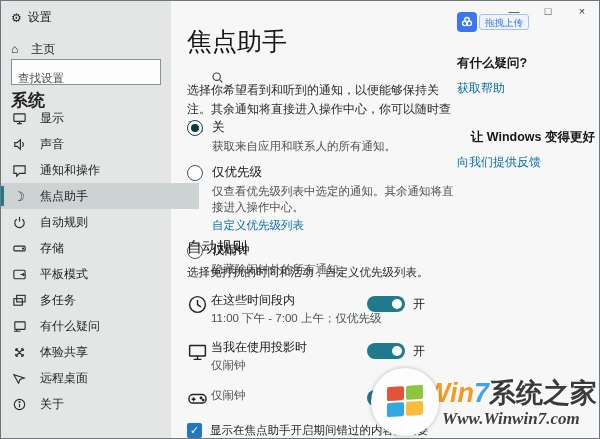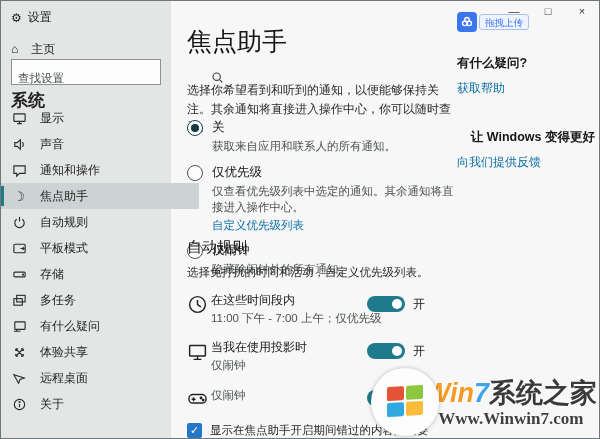--- a/index.html
+++ b/index.html
@@ -95,21 +95,21 @@
   .flag i { border-radius:2px; }
   .flag .r { background:#e45336; } .flag .g { background:#8dc63f; }
   .flag .b { background:#31a8e0; } .flag .y { background:#fbbc3c; }
   .wm-text { margin-left:-14px; text-align:left; }
   .wm-line1 { font-size:27px; font-weight:bold; letter-spacing:0;
               text-shadow:0 0 3px #fff, 0 0 3px #fff; white-space:nowrap; }
   .wm-line1 .win { color:#f59a23; font-style:italic; }
   .wm-line1 .seven { color:#3fa4e8; font-style:italic; }
   .wm-line1 .suffix { color:#3a3a3a; }
   .wm-line2 { font-family:"Liberation Serif","DejaVu Serif",serif; font-size:17px; font-weight:bold;
-              color:#3f3f3f; text-shadow:0 0 3px #fff; margin-top:-2px; text-align:center; white-space:nowrap; }
+              color:#3f3f3f; text-shadow:0 0 3px #fff; margin-top:-2px; text-align:center; white-space:nowrap;font-style:italic; }
 </style>
 </head>
 <body>
 
 <div class="window">
 
   <div class="sidebar">
     <div class="win-title">
       <span class="g">⚙</span>
       <span>设置</span>
@@ -168,34 +168,34 @@
           <svg width="15" height="15" viewBox="0 0 16 16" fill="none" stroke="#2b2b2b" stroke-width="1.2">
             <path d="M5 4.5a5 5 0 1 0 6 0"></path>
               <path d="M8 2v5"></path>
           </svg>
           </span>
         <span>自动规则</span>
       </div>
       <div class="nav-item">
         <span class="ic">
           <svg width="15" height="15" viewBox="0 0 16 16" fill="none" stroke="#2b2b2b" stroke-width="1.2">
+            <rect x="2" y="5.5" width="12" height="5" rx="1"></rect>
+              <circle cx="11.8" cy="8" r="0.6" fill="#2b2b2b"></circle>
+          </svg>
+          </span>
+        <span>存储</span>
+      </div>
+      <div class="nav-item">
+        <span class="ic">
+          <svg width="15" height="15" viewBox="0 0 16 16" fill="none" stroke="#2b2b2b" stroke-width="1.2">
             <rect x="2" y="3.5" width="12" height="9" rx="1"></rect>
               <path d="M9 8h4M11.5 6.5L13 8l-1.5 1.5"></path>
           </svg>
           </span>
         <span>平板模式</span>
-      </div>
-      <div class="nav-item">
-        <span class="ic">
-          <svg width="15" height="15" viewBox="0 0 16 16" fill="none" stroke="#2b2b2b" stroke-width="1.2">
-            <rect x="2" y="5.5" width="12" height="5" rx="1"></rect>
-              <circle cx="11.8" cy="8" r="0.6" fill="#2b2b2b"></circle>
-          </svg>
-          </span>
-        <span>存储</span>
       </div>
       <div class="nav-item">
         <span class="ic">
           <svg width="15" height="15" viewBox="0 0 16 16" fill="none" stroke="#2b2b2b" stroke-width="1.2">
             <rect x="5" y="2.5" width="9" height="7"></rect>
               <rect x="2" y="6" width="9" height="7"></rect>
           </svg>
           </span>
         <span>多任务</span>
       </div>

